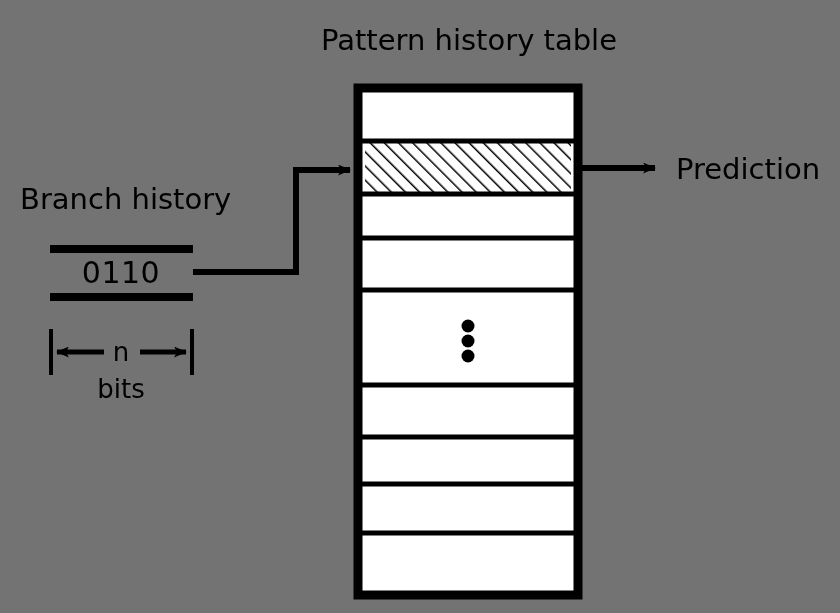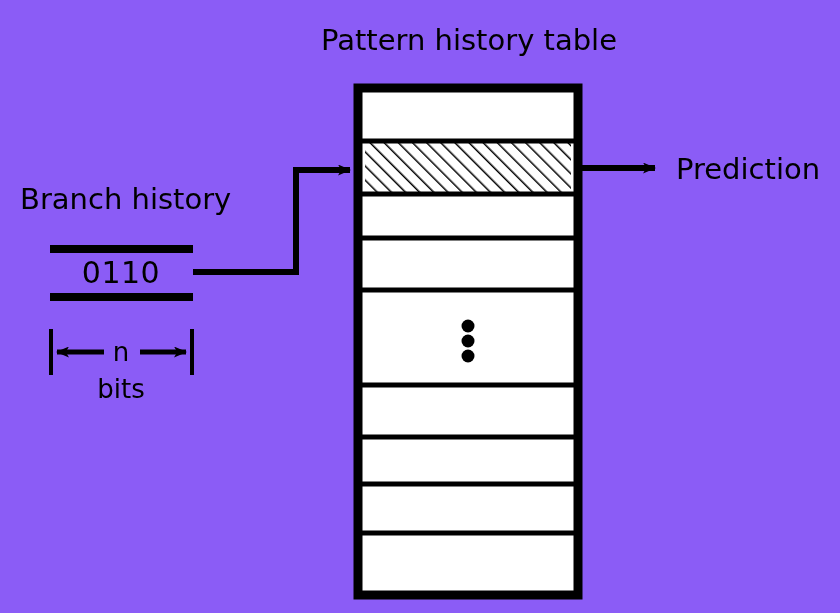--- a/index.html
+++ b/index.html
@@ -7,21 +7,21 @@
     padding: 0;
     background: #ffffff;
   }
   body {
     font-family: "DejaVu Sans", sans-serif;
   }
   #canvas {
     position: relative;
     width: 840px;
     height: 613px;
-    background: #8b5cf6;
+    background: #737373;
     overflow: hidden;
   }
   #diagram-svg {
     position: absolute;
     left: 0;
     top: 0;
     width: 840px;
     height: 613px;
     display: block;
   }

